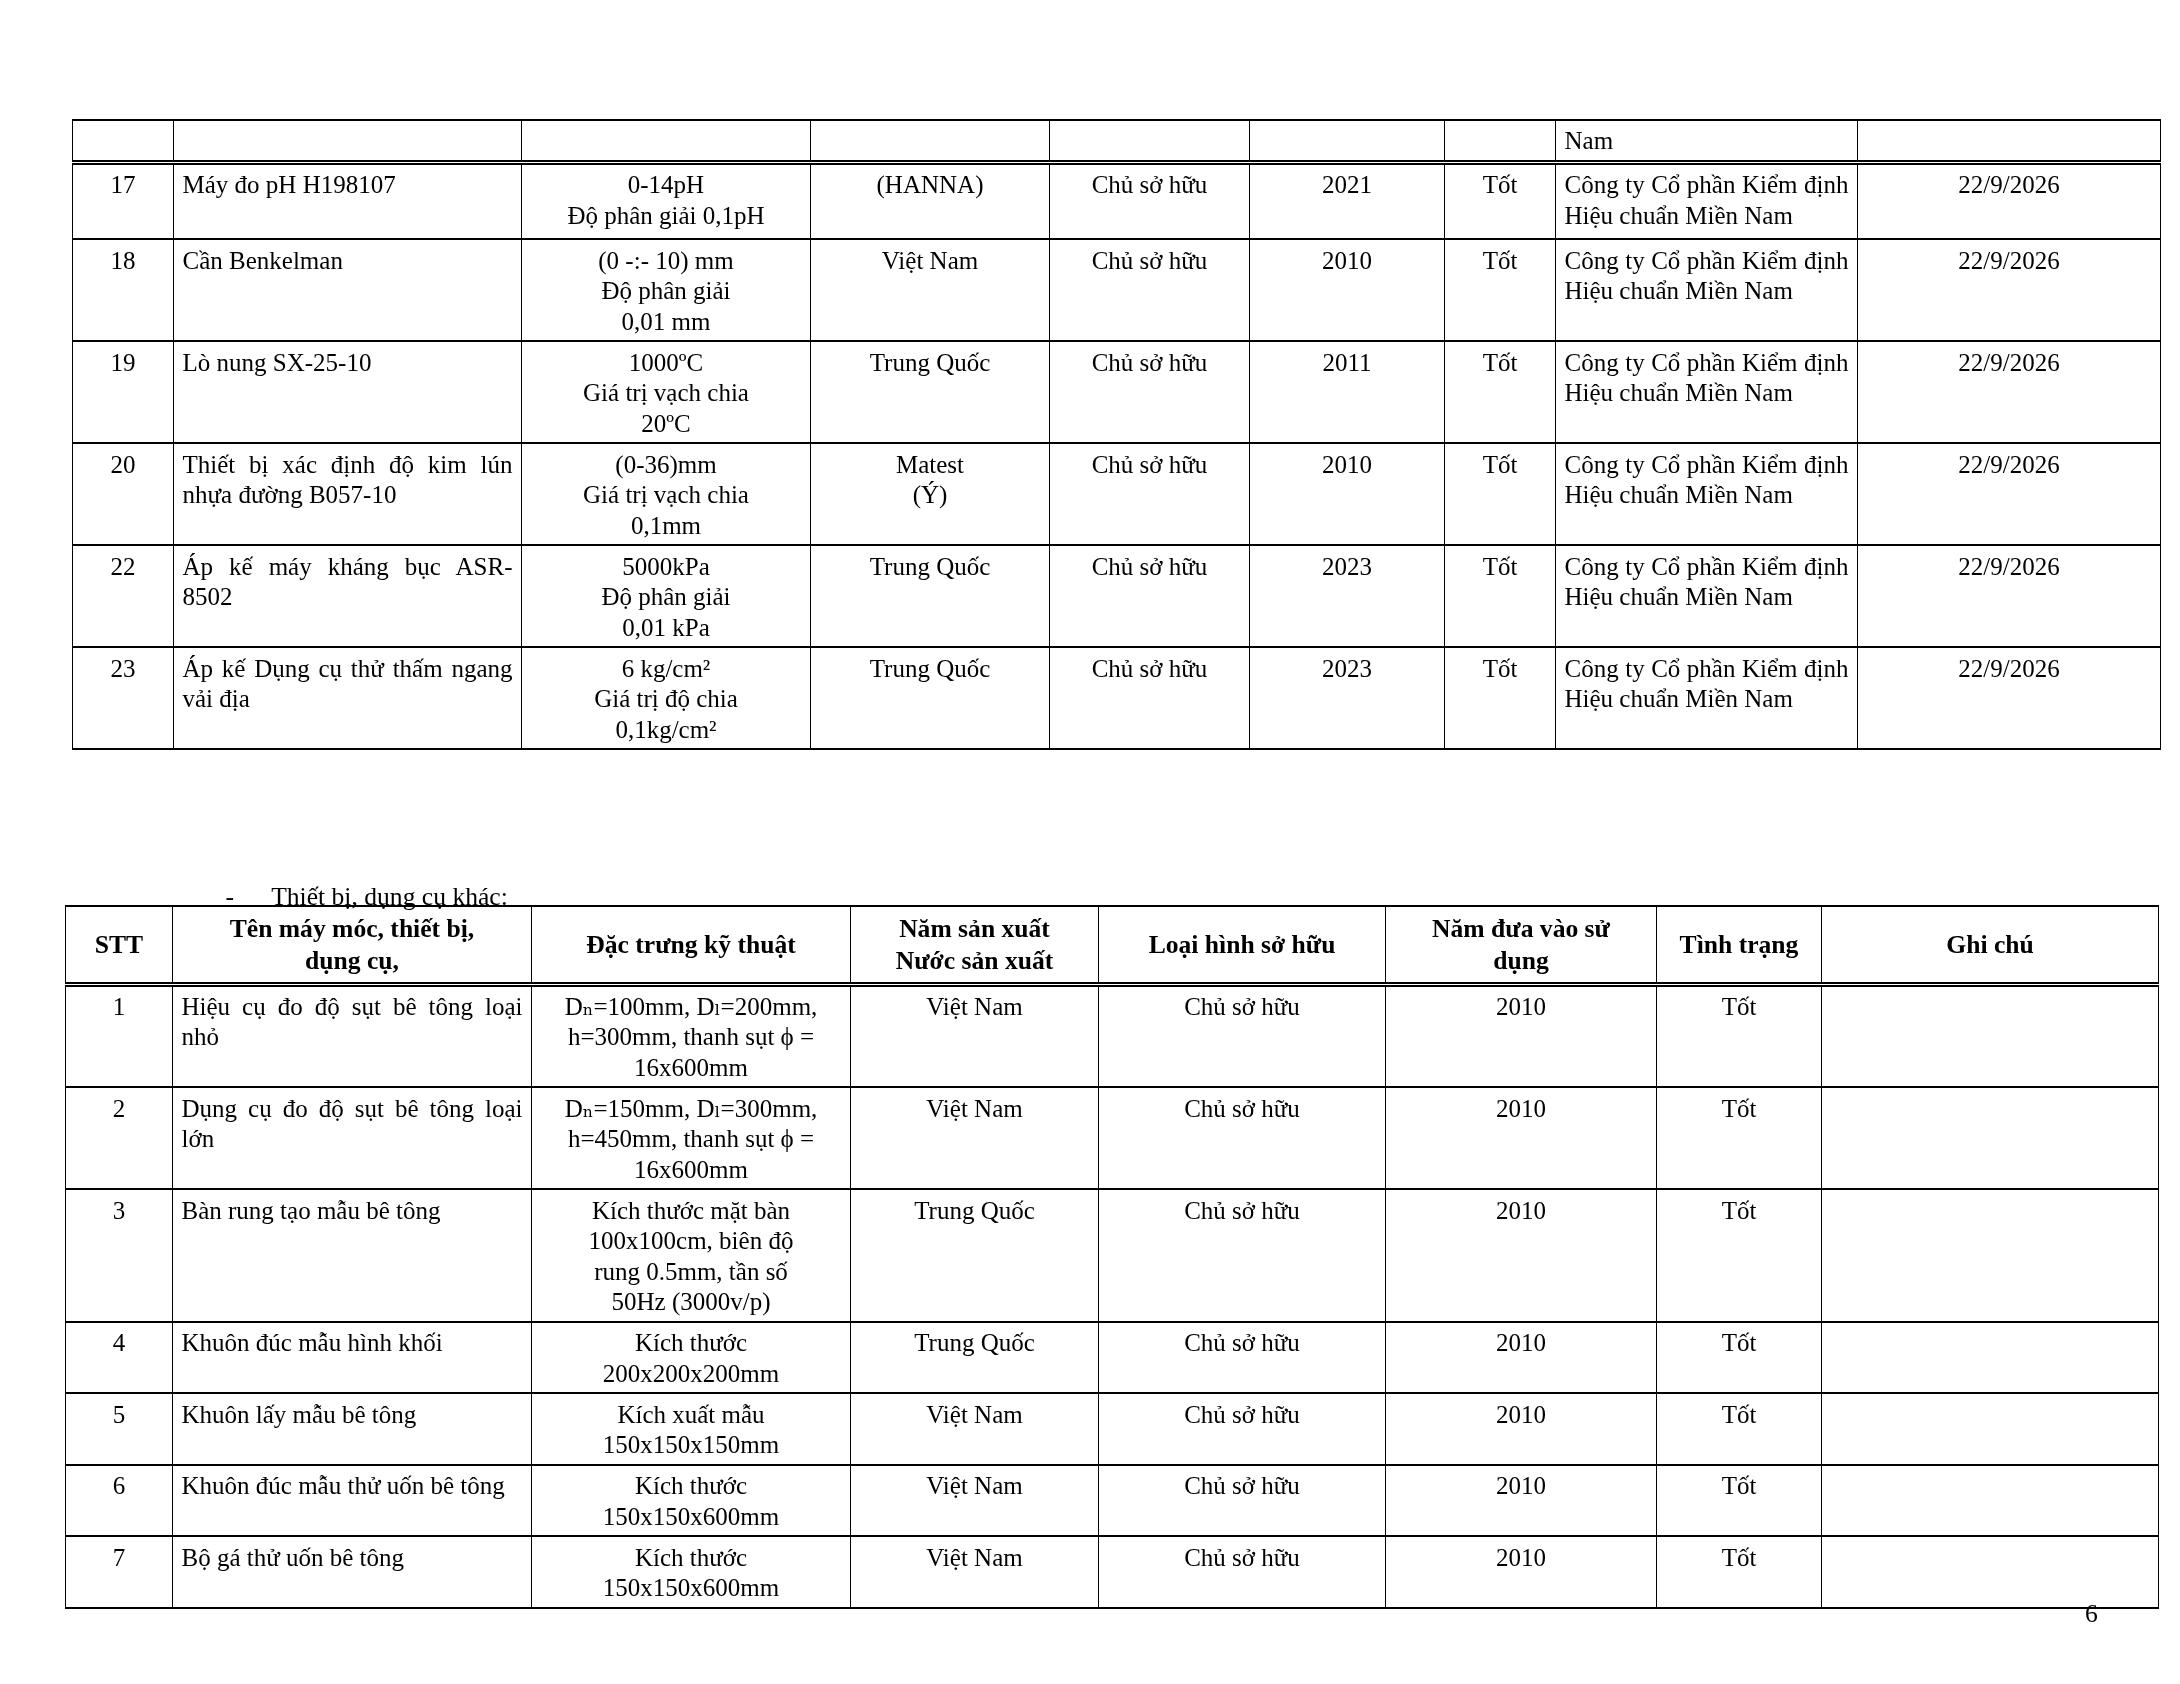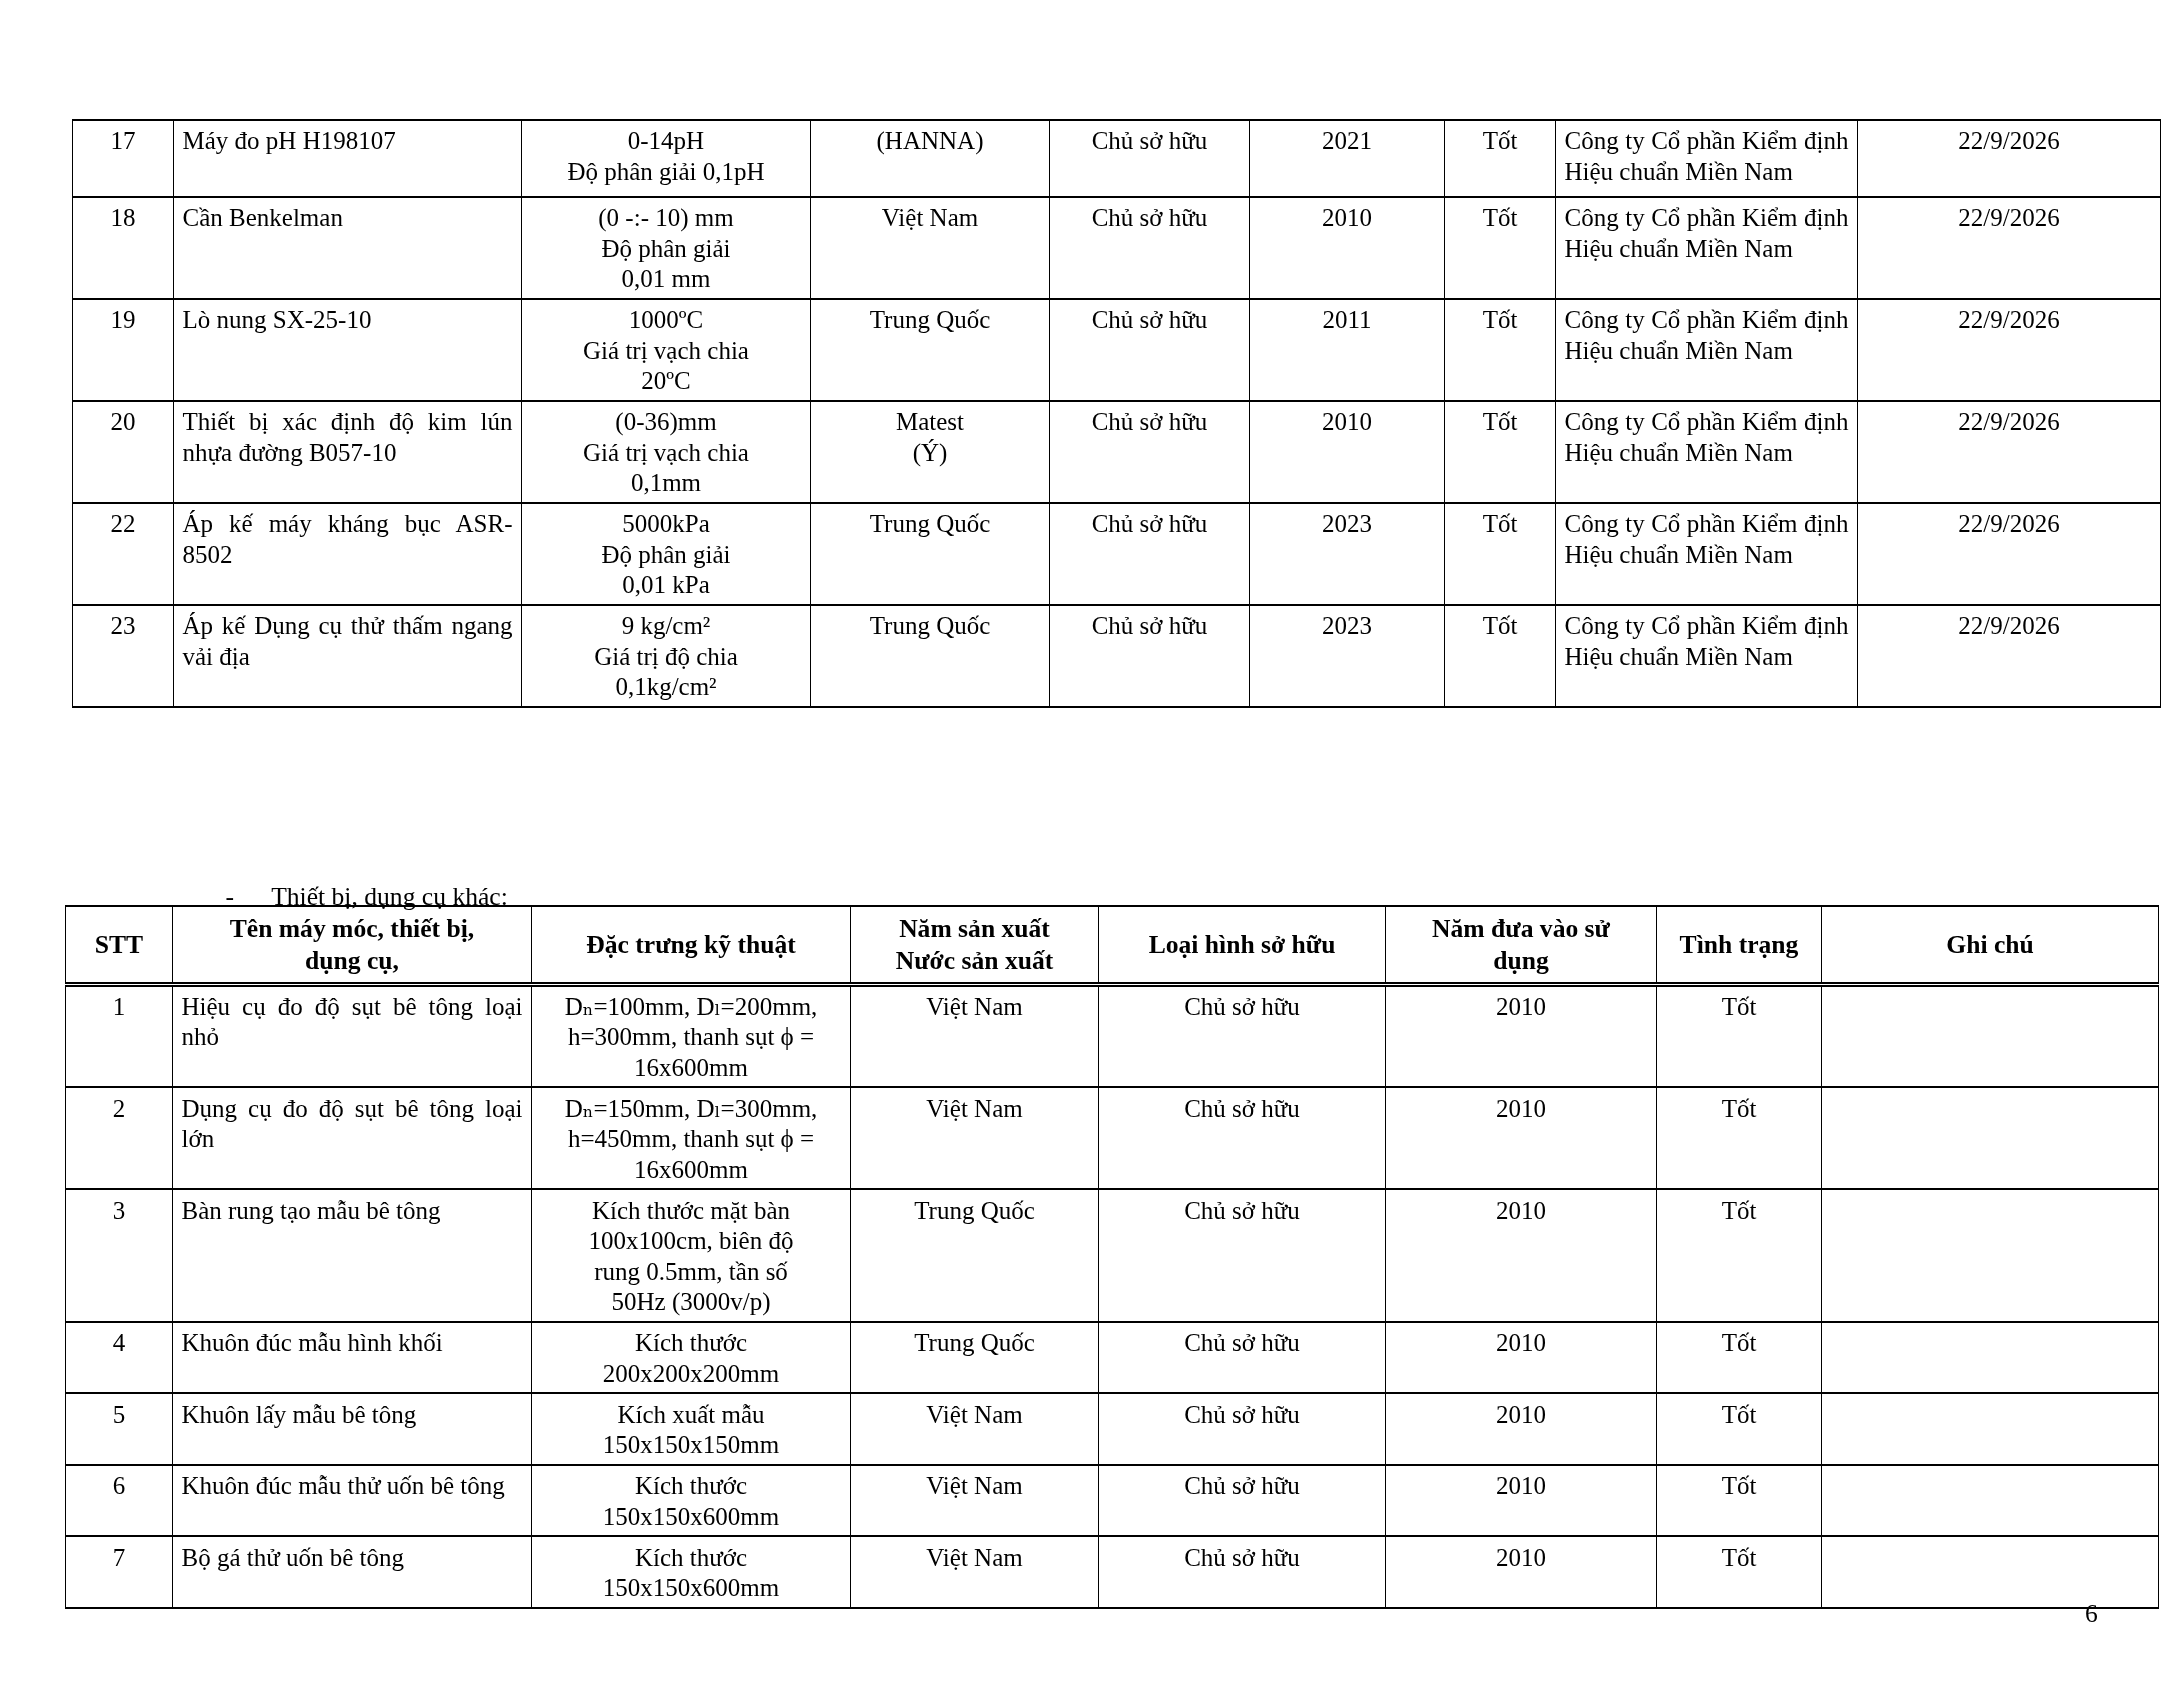--- a/index.html
+++ b/index.html
@@ -67,20 +67,31 @@
         <col style="width:348px">
         <col style="width:289px">
       <col style="width:239px">
         <col style="width:200px">
         <col style="width:195px">
       <col style="width:111px">
         <col style="width:302px">
         <col style="width:303px">
     </colgroup>
     <tbody>
+        <tr class="sep" style="height:31px">
+      <td class="c"></td>
+      <td class="j name"></td>
+      <td class="c"></td>
+      <td class="c"></td>
+      <td class="c"></td>
+      <td class="c"></td>
+      <td class="c"></td>
+      <td class="j org">Nam</td>
+      <td class="c"></td>
+    </tr>
 
     <tr style="height:77px">
       <td class="c">17</td>
       <td class="j name">Máy đo pH H198107</td>
       <td class="c">0-14pH
 Độ phân giải 0,1pH</td>
       <td class="c">(HANNA)</td>
       <td class="c">Chủ sở hữu</td>
       <td class="c">2021</td>
       <td class="c">Tốt</td>
@@ -142,21 +153,21 @@
       <td class="c">Chủ sở hữu</td>
       <td class="c">2023</td>
       <td class="c">Tốt</td>
       <td class="j org">Công ty Cổ phần Kiểm định Hiệu chuẩn Miền Nam</td>
       <td class="c">22/9/2026</td>
     </tr>
 
     <tr style="height:97px">
       <td class="c">23</td>
       <td class="j name">Áp kế Dụng cụ thử thấm ngang vải địa</td>
-      <td class="c">9 kg/cm²
+      <td class="c">6 kg/cm²
 Giá trị độ chia
 0,1kg/cm²</td>
       <td class="c">Trung Quốc</td>
       <td class="c">Chủ sở hữu</td>
       <td class="c">2023</td>
       <td class="c">Tốt</td>
       <td class="j org">Công ty Cổ phần Kiểm định Hiệu chuẩn Miền Nam</td>
       <td class="c">22/9/2026</td>
     </tr>
   </tbody>

